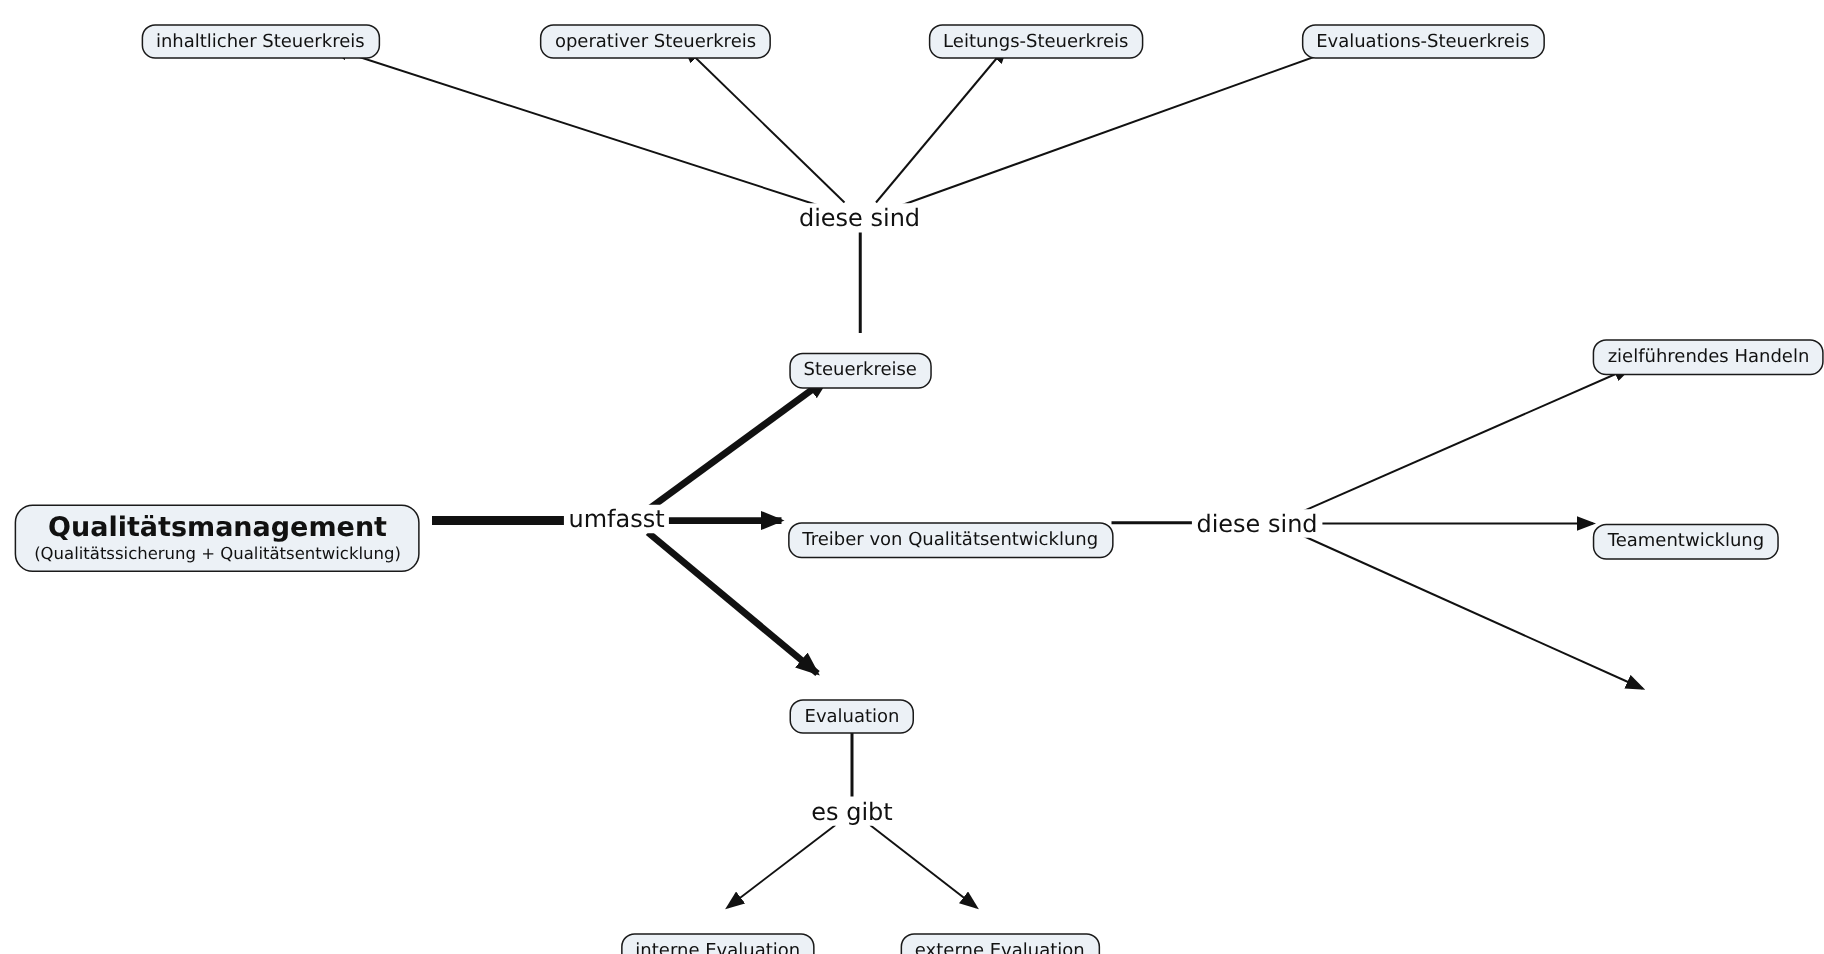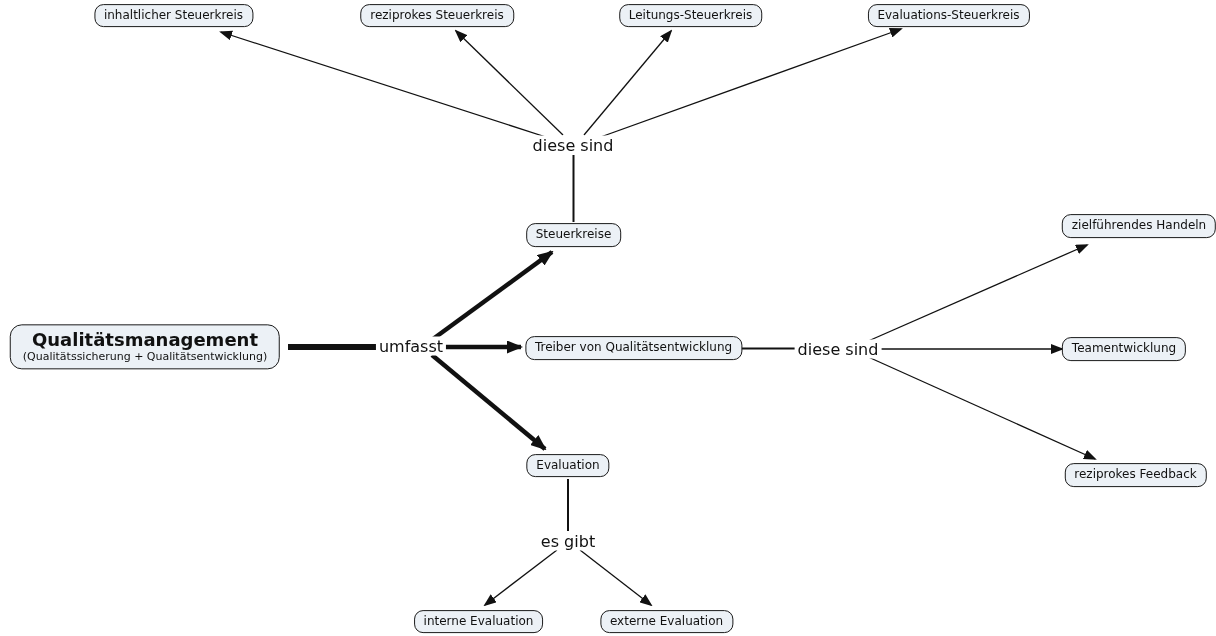--- a/index.html
+++ b/index.html
@@ -22,21 +22,21 @@
   .E{stroke-width:4.5px;}
   .arrow-fill{fill:var(--line-color);}
   .node{
     position:absolute;transform:translate(-50%,-50%);
     background:var(--node-fill);
     border:1.3px solid var(--node-border);
     border-radius:9px;
     padding:4px 9px;
     font-size:12px;line-height:1.15;color:var(--text-color);
     white-space:nowrap;text-align:center;
-    display:flex;flex-direction:column;align-items:center;justify-content:center;
+    display:flex;flex-direction:column;align-items:center;justify-content:center;margin-top:12px;
   }
   .node.big{border-radius:12px;padding:5px 12px;border-width:1.5px;}
   .node.big .title{font-weight:bold;font-size:18px;}
   .node.big .subtitle{font-size:11px;}
   .link-label{
     position:absolute;transform:translate(-50%,-50%);
     background:var(--bg);
     padding:0 3px;
     font-size:16px;color:var(--text-color);white-space:nowrap;
   }
@@ -74,21 +74,21 @@
     <line class="T" x1="288" y1="347" x2="390" y2="347"></line>
     <line class="E" x1="433" y1="339" x2="552" y2="252" marker-end="url(#arrL)"></line>
     <line class="E" x1="438" y1="347" x2="521" y2="347" marker-end="url(#arrL)"></line>
     <line class="E" x1="432" y1="355" x2="545" y2="449" marker-end="url(#arrL)"></line>
   </svg>
 
   <div class="node" style="left:173.5px;top:15.5px">
     <span>inhaltlicher Steuerkreis</span>
   </div>
   <div class="node" style="left:437px;top:15.5px">
-    <span>reziprokes Steuerkreis</span>
+    <span>operativer Steuerkreis</span>
   </div>
   <div class="node" style="left:948.5px;top:15.5px">
     <span>Evaluations-Steuerkreis</span>
   </div>
   <div class="node" style="left:690.5px;top:15.5px">
     <span>Leitungs-Steuerkreis</span>
   </div>
 
   <div class="node" style="left:573.5px;top:235px">
     <span>Steuerkreise</span>
@@ -106,23 +106,20 @@
   <div class="node" style="left:568px;top:465.5px">
     <span>Evaluation</span>
   </div>
 
   <div class="node" style="left:1139px;top:226px">
     <span>zielführendes Handeln</span>
   </div>
   <div class="node" style="left:1124px;top:349px">
     <span>Teamentwicklung</span>
   </div>
-  <div class="node" style="left:1135.5px;top:475px">
-    <span>reziprokes Feedback</span>
-  </div>
 
   <div class="node" style="left:478.5px;top:621.5px">
     <span>interne Evaluation</span>
   </div>
   <div class="node" style="left:666.5px;top:621.5px">
     <span>externe Evaluation</span>
   </div>
 
   <div class="link-label" style="left:573px;top:145px">diese sind</div>
   <div class="link-label" style="left:411px;top:346px">umfasst</div>

